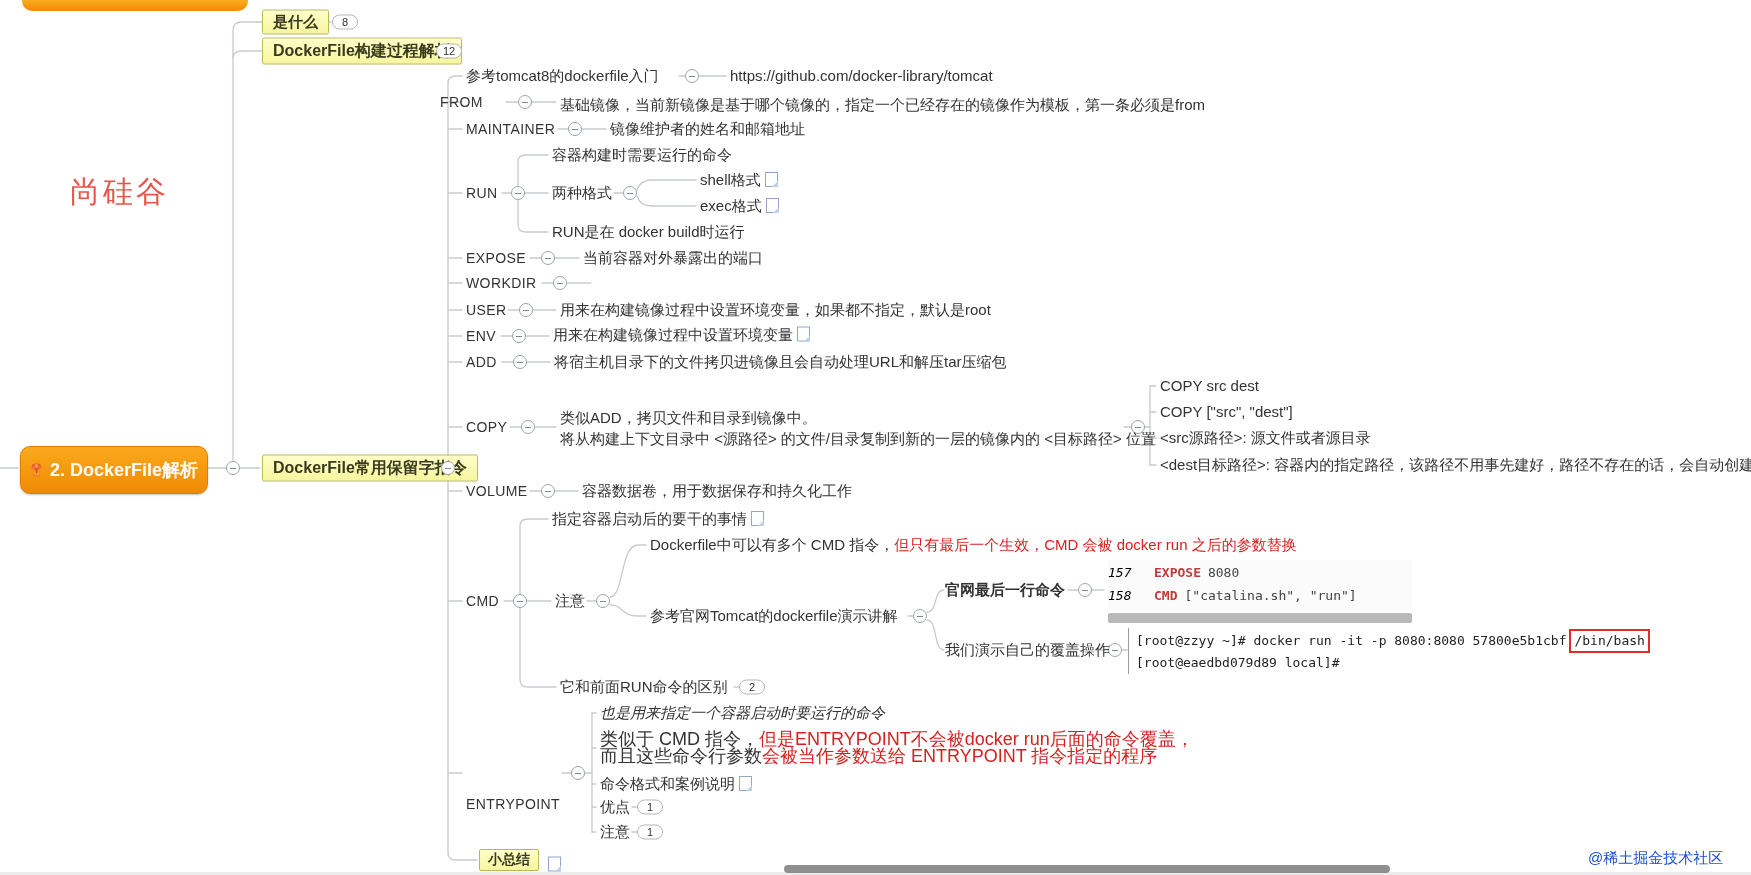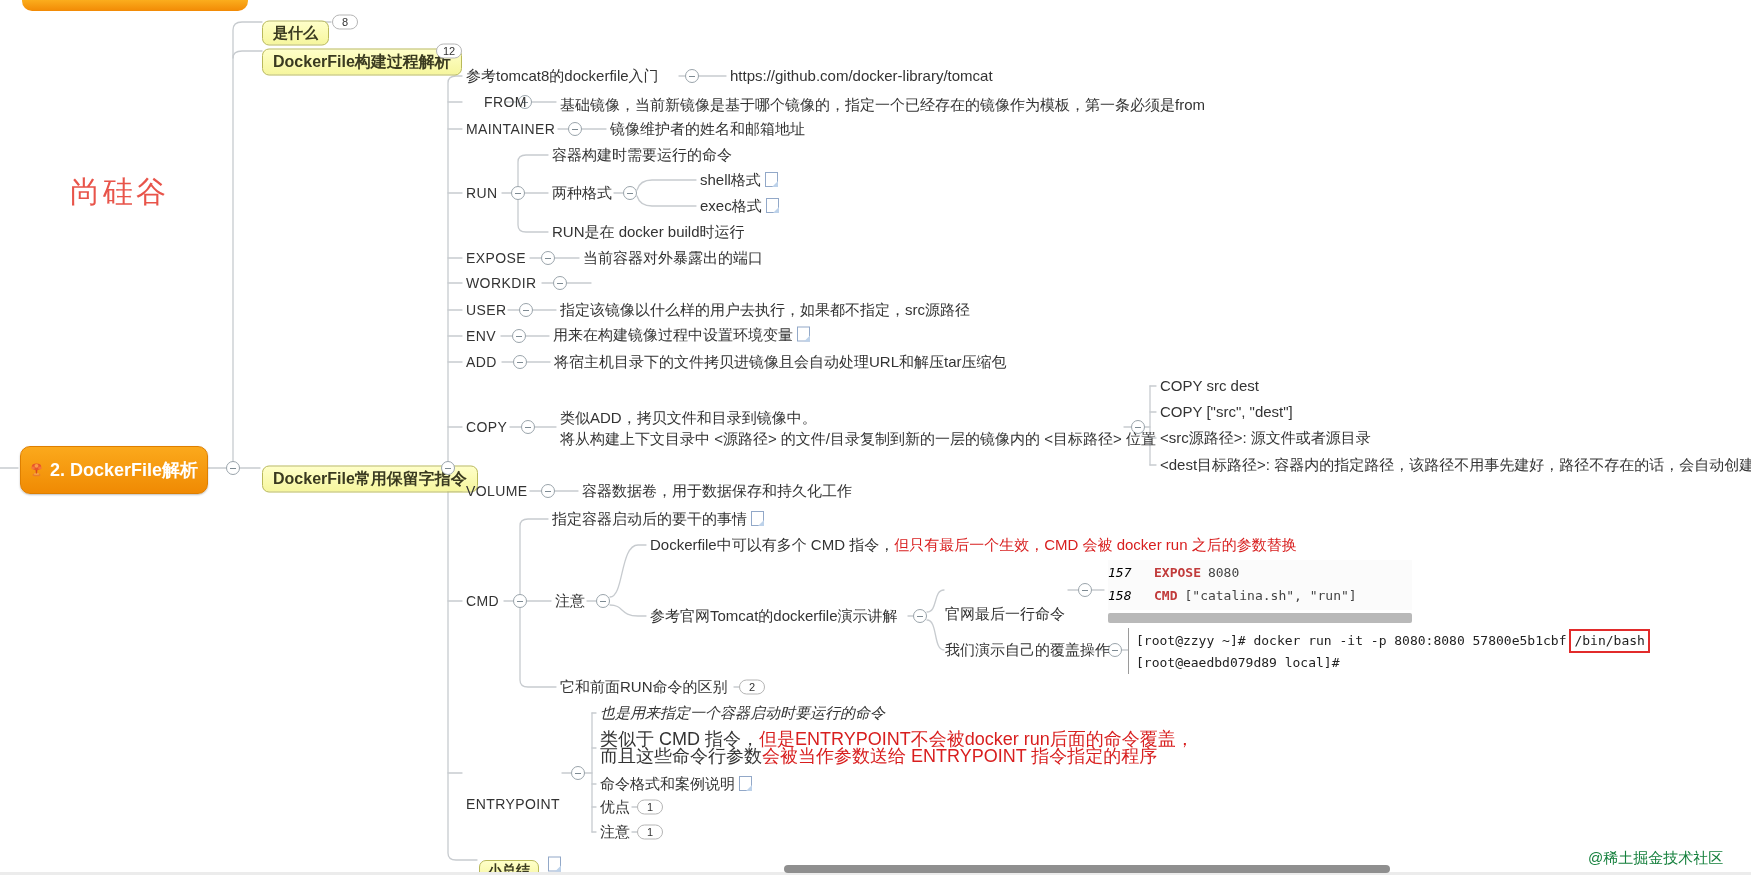--- a/index.html
+++ b/index.html
@@ -6,22 +6,22 @@
   .canvas{position:relative;width:1751px;height:875px;background:#ffffff;overflow:hidden;
           font-family:"Liberation Sans",sans-serif;color:#333;}
   svg.lines{position:absolute;left:0;top:0;pointer-events:none;}
   svg.lines path{fill:none;stroke:#c7cbcf;stroke-width:1.3;stroke-linecap:round;}
 
   .t{position:absolute;white-space:nowrap;font-size:15px;color:#333;transform:translateY(-50%);line-height:1.2;}
   .lbl{font-size:14px;letter-spacing:.4px;}
   .red{color:#D81E1E;}
 
   .ynode{position:absolute;transform:translateY(-50%);display:inline-flex;align-items:flex-end;
-         background:linear-gradient(#FFFFC9,#F6F69E);border:1px solid #B9B95A;border-radius:7px;
-         padding:2px 10px;font-weight:bold;font-size:15px;color:#3a3a20;white-space:nowrap;margin-top:11px;}
+         background:linear-gradient(#FFFFC9,#F6F69E);border:1px solid #B9B95A;border-radius:2px;
+         padding:2px 10px;font-weight:bold;font-size:15px;color:#3a3a20;white-space:nowrap;}
   .root{position:absolute;left:20px;top:446px;width:188px;height:48px;box-sizing:border-box;
         background:linear-gradient(#FBA91C,#F08A03);border:1px solid #DE7F00;border-radius:10px;
         display:flex;align-items:center;gap:7px;padding:0 9px;color:#fff;font-weight:bold;font-size:18px;
         box-shadow:0 1px 2px rgba(0,0,0,.25);white-space:nowrap;}
   .topbar{position:absolute;left:22px;top:0;width:226px;height:11px;
           background:linear-gradient(#FBAD1D,#F28A05);border-radius:0 0 10px 10px;}
 
   .minus{position:absolute;width:14px;height:14px;border:1px solid #9aa4ab;border-radius:50%;
          background:#fff;transform:translate(-50%,-50%);box-sizing:border-box;}
   .minus::after{content:"";position:absolute;left:3px;right:3px;top:50%;height:1px;background:#7d8a92;}
@@ -48,21 +48,21 @@
 
   .terminal{position:absolute;left:1128px;top:628px;width:460px;border-left:1px solid #9a9a9a;
             padding:1px 0 1px 7px;font-family:"DejaVu Sans Mono",monospace;font-size:13px;color:#222;
             line-height:20px;white-space:nowrap;}
   .bash-box{display:inline-block;border:2px solid #E22B2B;padding:0 3px;margin-left:3px;}
 
   .hscroll-strip{position:absolute;left:0;top:872px;width:1751px;height:3px;background:#ececec;}
   .hscroll-thumb{position:absolute;left:784px;top:865px;width:606px;height:8px;background:#8f8f8f;border-radius:4px;}
 
   .watermark{position:absolute;left:1588px;top:858px;transform:translateY(-50%);
-             font-size:15px;color:#15803d;}
+             font-size:15px;color:#1d4ed8;}
 </style>
 </head>
 <body>
 
 <div class="canvas">
 
   <svg class="lines" width="1751" height="875">
 
     <path d="M0,468 H18"></path>
       <path d="M208,468 H226"></path>
@@ -205,40 +205,40 @@
   <div class="minus" style="left:520px;top:601px;"></div>
   <div class="minus" style="left:603px;top:601px;"></div>
   <div class="minus" style="left:920px;top:616px;"></div>
   <div class="minus" style="left:1085px;top:590px;"></div>
   <div class="minus" style="left:1115px;top:650px;"></div>
   <div class="minus" style="left:578px;top:773px;"></div>
 
   <div class="t" style="left:466px;top:76px;">参考tomcat8的dockerfile入门</div>
   <div class="t" style="left:730px;top:76px;">https://github.com/docker-library/tomcat</div>
 
-  <div class="t lbl" style="left:484px;top:102px;text-align:center;">FROM</div>
+  <div class="t lbl" style="left:440px;top:102px;text-align:center;">FROM</div>
   <div class="t" style="left:560px;top:85px;margin-top:20px;">基础镜像，当前新镜像是基于哪个镜像的，指定一个已经存在的镜像作为模板，第一条必须是from</div>
 
   <div class="t lbl" style="left:466px;top:129px;">MAINTAINER</div>
   <div class="t" style="left:610px;top:129px;">镜像维护者的姓名和邮箱地址</div>
 
   <div class="t" style="left:552px;top:155px;">容器构建时需要运行的命令</div>
   <div class="t lbl" style="left:466px;top:193px;">RUN</div>
   <div class="t" style="left:552px;top:193px;">两种格式</div>
   <div class="t" style="left:700px;top:180px;"><span>shell格式</span><span class="note-icon"></span></div>
   <div class="t" style="left:700px;top:206px;"><span>exec格式</span><span class="note-icon"></span></div>
   <div class="t" style="left:552px;top:232px;">RUN是在 docker build时运行</div>
 
   <div class="t lbl" style="left:466px;top:258px;">EXPOSE</div>
   <div class="t" style="left:583px;top:258px;">当前容器对外暴露出的端口</div>
 
   <div class="t lbl" style="left:466px;top:283px;">WORKDIR</div>
 
   <div class="t lbl" style="left:466px;top:310px;">USER</div>
-  <div class="t" style="left:560px;top:310px;">指定该镜像以什么样的用户去执行，如果都不指定，src源路径</div>
+  <div class="t" style="left:560px;top:310px;">用来在构建镜像过程中设置环境变量，如果都不指定，默认是root</div>
 
   <div class="t lbl" style="left:466px;top:336px;">ENV</div>
   <div class="t" style="left:553px;top:336px;font-family:Liberation Mono, monospace;"><span>用来在构建镜像过程中设置环境变量</span><span class="note-icon"></span></div>
 
   <div class="t lbl" style="left:466px;top:362px;">ADD</div>
   <div class="t" style="left:554px;top:362px;">将宿主机目录下的文件拷贝进镜像且会自动处理URL和解压tar压缩包</div>
 
   <div class="t lbl" style="left:466px;top:427px;">COPY</div>
   <div style="position:absolute;left:560px;top:407px;font-size:15px;line-height:21px;white-space:nowrap;">
     <div>类似ADD，拷贝文件和目录到镜像中。</div>
@@ -252,21 +252,21 @@
   <div class="t lbl" style="left:466px;top:491px;">VOLUME</div>
   <div class="t" style="left:582px;top:491px;">容器数据卷，用于数据保存和持久化工作</div>
 
   <div class="t" style="left:552px;top:519px;"><span>指定容器启动后的要干的事情</span><span class="note-icon"></span></div>
   <div class="t" style="left:650px;top:545px;">
     <span>Dockerfile中可以有多个 CMD 指令，</span><span class="red">但只有最后一个生效，CMD 会被 docker run 之后的参数替换</span>
   </div>
   <div class="t lbl" style="left:466px;top:601px;">CMD</div>
   <div class="t" style="left:555px;top:601px;">注意</div>
   <div class="t" style="left:650px;top:616px;">参考官网Tomcat的dockerfile演示讲解</div>
-  <div class="t" style="left:945px;top:614px;">官网最后一行命令</div>
+  <div class="t" style="left:945px;top:590px;font-weight:bold;">官网最后一行命令</div>
 
   <div class="codeblock">
     <div class="codeline"><span class="lineno">157</span><span class="kw">EXPOSE</span><span>8080</span></div>
     <div class="codeline"><span class="lineno">158</span><span class="kw">CMD</span><span>["catalina.sh", "run"]</span></div>
   </div>
   <div class="code-scroll"></div>
 
   <div class="t" style="left:945px;top:650px;">我们演示自己的覆盖操作</div>
 
   <div class="terminal">

